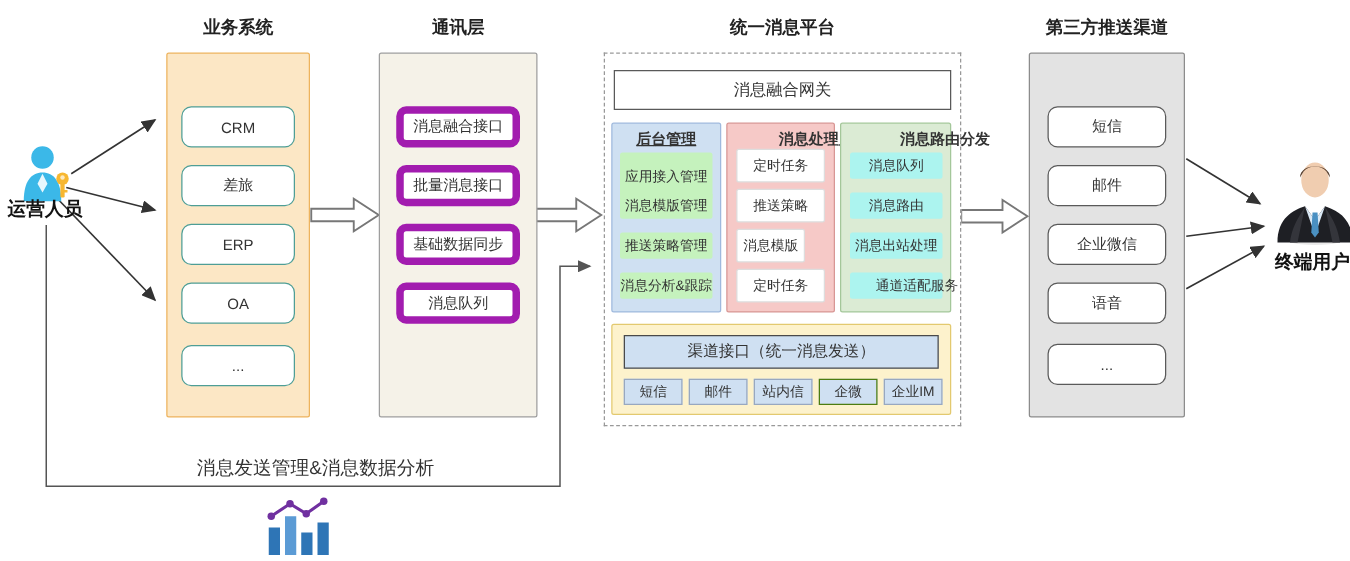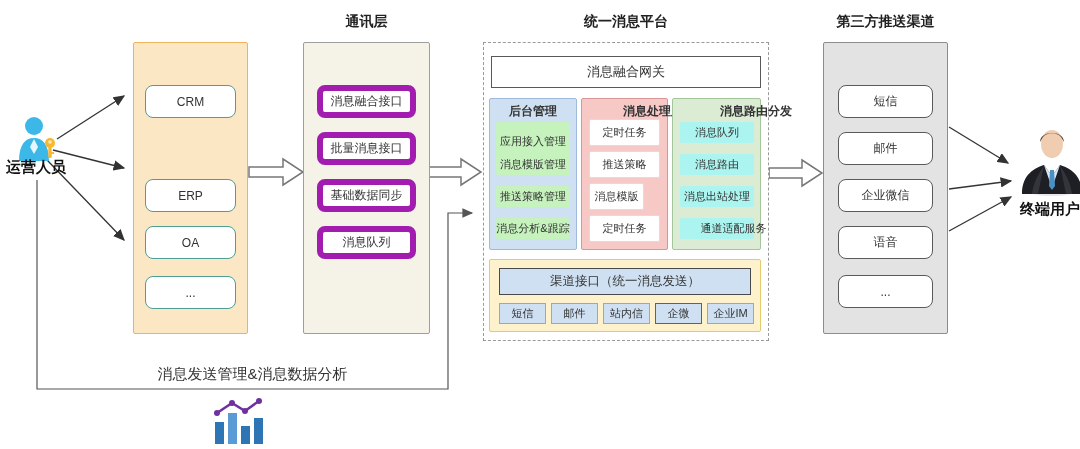--- a/index.html
+++ b/index.html
@@ -47,52 +47,54 @@
 
     <polygon points="249,167 283,167 283,159 303,172 283,185 283,177 249,177" fill="#fff" stroke="#777" stroke-width="1.5"></polygon>
     <polygon points="429,167 461,167 461,159 481,172 461,185 461,177 429,177" fill="#fff" stroke="#777" stroke-width="1.5"></polygon>
     <polygon points="769,168 802,168 802,160 822,173 802,186 802,178 769,178" fill="#fff" stroke="#777" stroke-width="1.5"></polygon>
 
     <line x1="949" y1="127" x2="1008" y2="163" stroke="#333" stroke-width="1.3" marker-end="url(#ah)"></line>
     <line x1="949" y1="189" x2="1011" y2="181" stroke="#333" stroke-width="1.3" marker-end="url(#ah)"></line>
     <line x1="949" y1="231" x2="1011" y2="197" stroke="#333" stroke-width="1.3" marker-end="url(#ah)"></line>
   </svg>
 
+  <div class="abs col-title" style="left:133px;top:13px;width:115px;">业务系统</div>
   <div class="abs col-title" style="left:303px;top:13px;width:127px;">通讯层</div>
   <div class="abs col-title" style="left:483px;top:13px;width:286px;">统一消息平台</div>
   <div class="abs col-title" style="left:823px;top:13px;width:125px;">第三方推送渠道</div>
 
   <svg class="abs" style="left:16px;top:116px;" width="44" height="46">
     <circle cx="18" cy="10" r="9" fill="#3BB8E8"></circle>
     <path d="M3,45 C3,29 9,22 18,22 C27,22 33,29 33,45 Z" fill="#3BB8E8"></path>
     <path d="M18,23 L14,31 L18,38 L22,31 Z" fill="#E8F7FD"></path>
     <circle cx="34" cy="27" r="5" fill="#F7B731"></circle>
     <circle cx="34" cy="26" r="1.8" fill="#FDE9BF"></circle>
     <rect x="32.3" y="31" width="3.4" height="11" rx="1" fill="#F7B731"></rect>
     <rect x="35" y="36" width="3" height="2" fill="#F7B731"></rect>
   </svg>
   <div class="abs actor-label" style="left:1px;top:158px;width:70px;">运营人员</div>
 
   <div class="abs panel" style="left:133px;top:42px;width:115px;height:292px;background:#FCE7C5;border:1.5px solid #EDB35D;"></div>
   <div class="abs node biz-node" style="left:145px;top:85px;width:91px;height:33px;">CRM</div>
+  <div class="abs node biz-node" style="left:145px;top:132px;width:91px;height:33px;">差旅</div>
   <div class="abs node biz-node" style="left:145px;top:179px;width:91px;height:33px;">ERP</div>
   <div class="abs node biz-node" style="left:145px;top:226px;width:91px;height:33px;">OA</div>
   <div class="abs node biz-node" style="left:145px;top:276px;width:91px;height:33px;">...</div>
 
   <div class="abs panel" style="left:303px;top:42px;width:127px;height:292px;background:#F5F2E8;border:1.5px solid #9E9E9E;"></div>
   <div class="abs node comm-node" style="left:317px;top:85px;width:99px;height:33px;">消息融合接口</div>
   <div class="abs node comm-node" style="left:317px;top:132px;width:99px;height:33px;">批量消息接口</div>
   <div class="abs node comm-node" style="left:317px;top:179px;width:99px;height:33px;">基础数据同步</div>
   <div class="abs node comm-node" style="left:317px;top:226px;width:99px;height:33px;">消息队列</div>
 
   <div class="abs" style="left:483px;top:42px;width:286px;height:299px;border:1.5px dashed #999;background:#fff;"></div>
   <div class="abs node" style="left:491px;top:56px;width:270px;height:32px;border:1.5px solid #595959;border-radius:0;font-size:13px;">消息融合网关</div>
 
   <div class="abs panel" style="left:489px;top:98px;width:88px;height:152px;background:#CFE0F2;border:1px solid #9FB9DD;"></div>
-  <div class="abs group-hdr" style="left:489px;top:103px;width:88px;">后台管理</div>
+  <div class="abs group-hdr" style="left:489px;top:103px;width:88px;text-decoration:underline;">后台管理</div>
   <div class="abs g-item" style="left:496px;top:122px;width:74px;height:38px;background:#C5F2BD;">应用接入管理</div>
   <div class="abs g-item" style="left:496px;top:154px;width:74px;height:21px;background:#C5F2BD;">消息模版管理</div>
   <div class="abs g-item" style="left:496px;top:186px;width:74px;height:21px;background:#C5F2BD;">推送策略管理</div>
   <div class="abs g-item" style="left:496px;top:218px;width:74px;height:21px;background:#C5F2BD;">消息分析&amp;跟踪</div>
 
   <div class="abs panel" style="left:581px;top:98px;width:87px;height:152px;background:#F6C9C7;border:1px solid #D89694;"></div>
   <div class="abs group-hdr" style="left:581px;top:103px;width:87px;padding-left:42px;">消息处理服务</div>
   <div class="abs g-item" style="left:589px;top:119px;width:71px;height:27px;background:#fff;border:1px solid #ddd;">定时任务</div>
   <div class="abs g-item" style="left:589px;top:151px;width:71px;height:27px;background:#fff;border:1px solid #ddd;">推送策略</div>
   <div class="abs g-item" style="left:589px;top:183px;width:55px;height:27px;background:#fff;border:1px solid #ddd;">消息模版</div>

